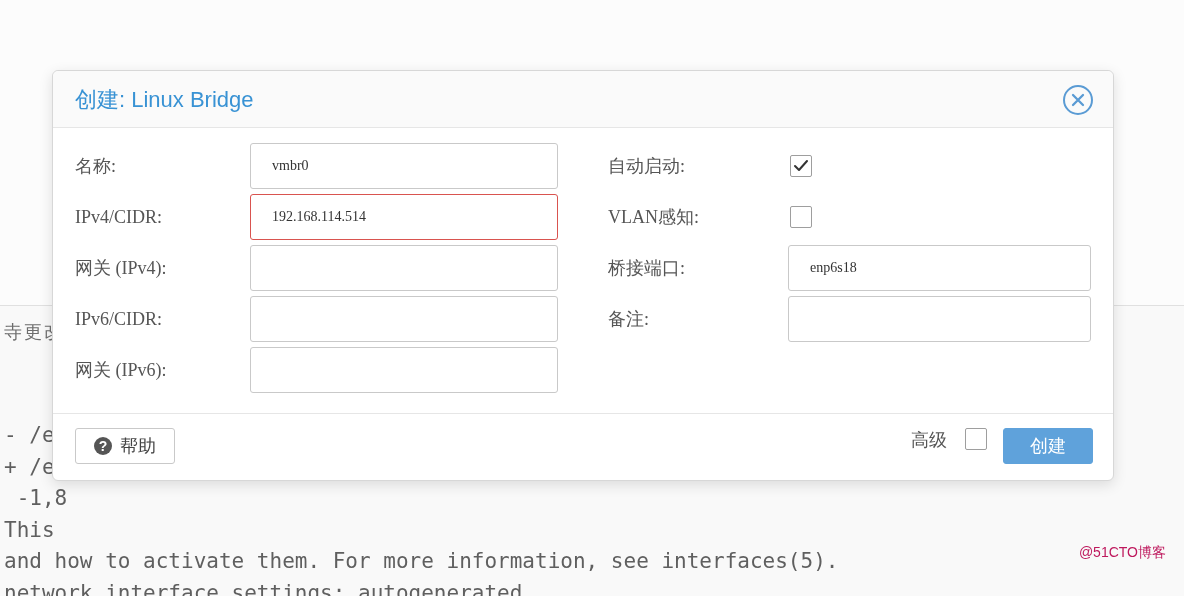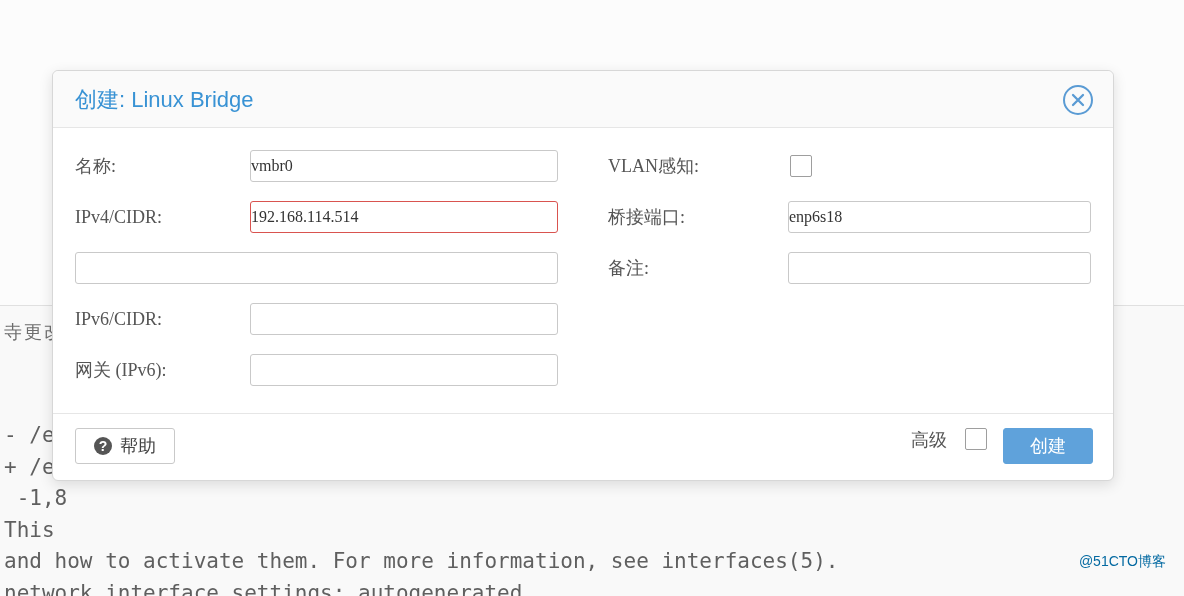--- a/index.html
+++ b/index.html
@@ -41,22 +41,22 @@
     right: 4px;
     font-family: "Menlo", "Consolas", monospace;
     font-size: 21px;
     line-height: 1.5;
     color: #5f5f5f;
     white-space: pre;
   }
   .watermark {
     position: absolute;
     right: 18px;
-    bottom: 25px;
-    color: #0369a1;
+    bottom: 34px;
+    color: #be185d;
     font-size: 14px;
   }
 
   .dialog {
     position: absolute;
     left: 52px;
     top: 70px;
     width: 1060px;
     background: #ffffff;
     border: 1px solid #d7d7d7;
@@ -107,25 +107,25 @@
     height: 36px;
   }
   .field-label {
     width: 175px;
     color: #555;
     font-size: 18px;
     flex-shrink: 0;
   }
   .field-input {
     flex: 1;
-    height: 32px;
+    height: 46px;
     border: 1px solid #c9c9c9;
     border-radius: 3px;
-    padding: 0 0;
-    font-size: 16px;
+    padding: 0 21px;
+    font-size: 14px;
     color: #333;
     background: #fff;
     box-sizing: border-box;
     font-family: inherit;
   }
   .field-input.invalid {
     border-color: #d9534f;
   }
   .col2 .field-label { width: 180px; }
   .checkbox {
@@ -219,33 +219,42 @@
       <div class="col">
         <div class="field">
           <span class="field-label">名称:</span>
           <input class="field-input" value="vmbr0" style="">
         </div>
         <div class="field">
           <span class="field-label">IPv4/CIDR:</span>
           <input class="field-input invalid" value="192.168.114.514" style="">
         </div>
         <div class="field">
+          <span class="field-label">网关 (IPv4):</span>
           <input class="field-input" value="" style="">
         </div>
         <div class="field">
           <span class="field-label">IPv6/CIDR:</span>
           <input class="field-input" value="" style="">
         </div>
         <div class="field">
           <span class="field-label">网关 (IPv6):</span>
           <input class="field-input" value="" style="">
         </div>
       </div>
 
       <div class="col col2">
+        <div class="field">
+          <span class="field-label">自动启动:</span>
+          <span class="checkbox checked">
+            <svg viewBox="0 0 16 16">
+                <path d="M2 8 L6 12 L14 3" stroke="#333" stroke-width="2" fill="none" stroke-linecap="round" stroke-linejoin="round"></path>
+              </svg>
+          </span>
+        </div>
         <div class="field">
           <span class="field-label">VLAN感知:</span>
           <span class="checkbox">
             
           </span>
         </div>
         <div class="field">
           <span class="field-label">桥接端口:</span>
           <input class="field-input" value="enp6s18" style="">
         </div>

